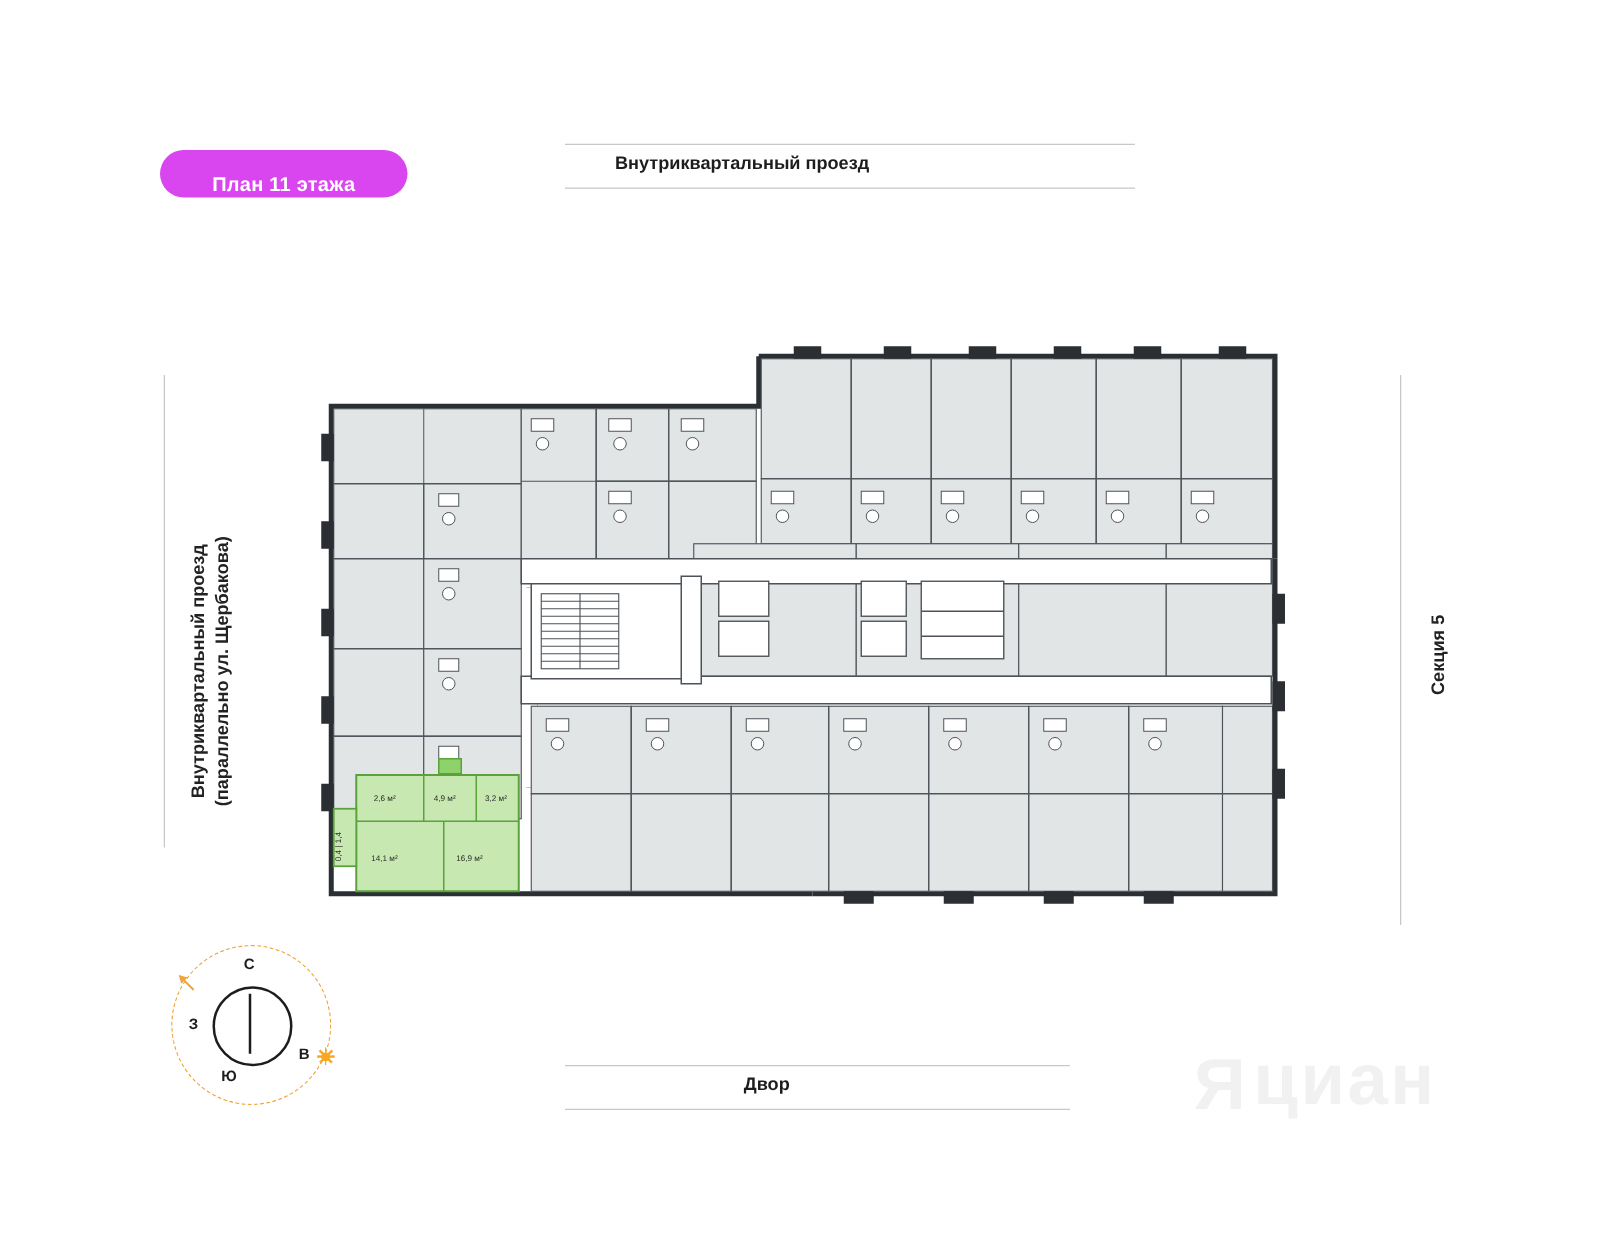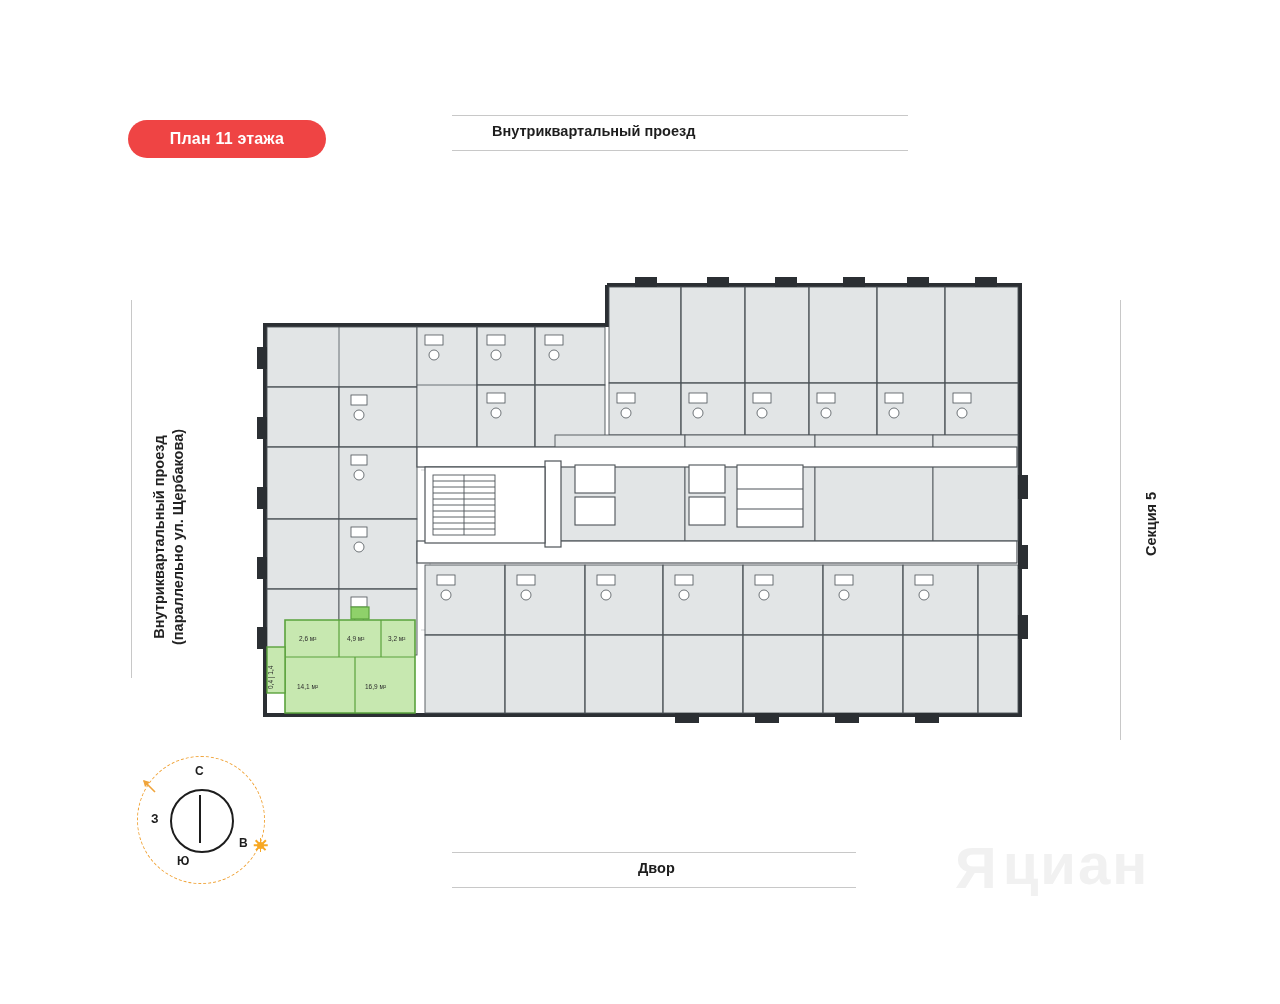--- a/index.html
+++ b/index.html
@@ -17,26 +17,26 @@
   }
 
   
   .floor-badge {
     position: absolute;
     left: 128px;
     top: 120px;
     width: 198px;
     height: 38px;
     border-radius: 19px;
-    background: #ef4444;
+    background: #d946ef;
     color: #ffffff;
     font-size: 16px;
     font-weight: bold;
     display: flex;
-    align-items: center;
+    align-items: flex-end;
     justify-content: center;
     letter-spacing: 0.2px;
   }
 
   
   .edge-label {
     position: absolute;
     font-size: 14.5px;
     font-weight: bold;
     color: #1d1d1d;
@@ -47,21 +47,21 @@
     background: #c8c8c8;
   }
   .rule.h { height: 1px; }
   .rule.v { width: 1px; }
 
   #top-label {
     left: 492px;
     top: 123px;
   }
   #bottom-label {
-    left: 638px;
+    left: 595px;
     top: 860px;
   }
 
   .v-label-wrap {
     position: absolute;
     transform-origin: 0 0;
   }
   #left-label {
     left: 150px;
     top: 645px;

